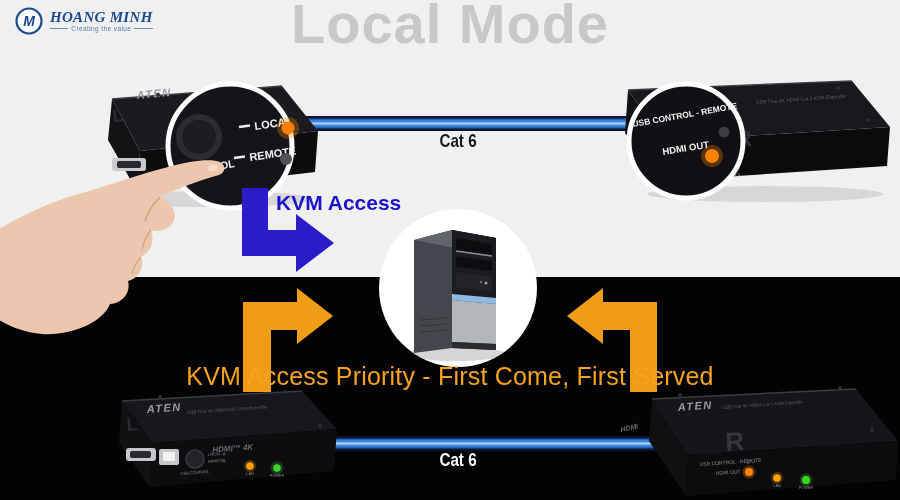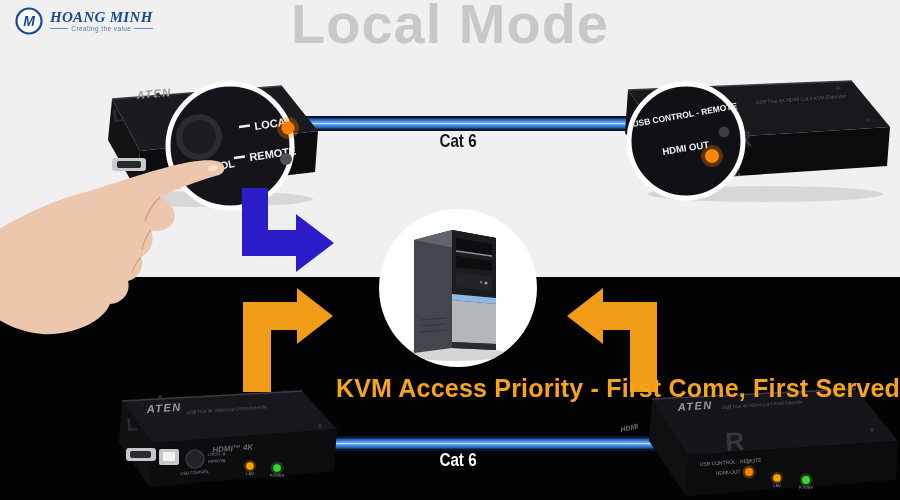--- a/index.html
+++ b/index.html
@@ -20,22 +20,22 @@
     background:linear-gradient(180deg,#0b1530 0%,#0b1530 10%,#2a6fd0 26%,#4f93e6 40%,#b5d6f7 50%,#4f93e6 60%,#2a6fd0 74%,#0b1530 90%,#0b1530 100%);}
   .cable-top{left:296px;top:116px;width:334px;}
   .cable-bottom{left:313px;top:436px;width:347px;}
 
   .cat6{position:absolute;width:110px;text-align:center;font-weight:bold;font-size:19px;
         transform:scaleX(.8);letter-spacing:0px;}
   .cat6-top{left:403px;top:130px;color:#17181a;}
   .cat6-bottom{left:403px;top:449px;color:#fafafa;}
 
   .kvm-access{position:absolute;left:276px;top:191px;font-size:21px;font-weight:bold;color:#1b12c9;}
-  .priority{position:absolute;left:0;top:374px;width:900px;text-align:right;
-            font-size:25px;font-weight:bold;color:#f6a31d;letter-spacing:.2px;}
+  .priority{position:absolute;left:0;top:362px;width:900px;text-align:center;
+            font-size:25px;font-weight:normal;color:#f6a31d;letter-spacing:.2px;}
 
   svg.scene{position:absolute;left:0;top:0;}
   svg text{font-family:"Liberation Sans",sans-serif;}
   .aten{font-style:italic;font-weight:bold;letter-spacing:1.5px;fill:#9a9aa0;}
   .model-text{fill:#5e5e64;}
   .mag-label{fill:#f2f2f2;font-weight:bold;}
   .tiny-label{fill:#8d8d92;}
 </style>
 </head>
 <body>
@@ -216,14 +216,15 @@
       <circle cx="777" cy="478" r="3.8" fill="#ffa200"></circle>
       <text class="tiny-label" x="777" y="487" font-size="3.8" text-anchor="middle">LAN</text>
       <circle cx="806" cy="480" r="6.5" fill="rgba(62,211,42,0.25)"></circle>
       <circle cx="806" cy="480" r="4" fill="#3ed32a"></circle>
       <text class="tiny-label" x="806" y="489" font-size="3.8" text-anchor="middle">POWER</text>
     </g>
   </svg>
 
   <div class="cat6 cat6-top">Cat 6</div>
   <div class="cat6 cat6-bottom">Cat 6</div>
+  <div class="kvm-access">KVM Access</div>
   <div class="priority">KVM Access Priority - First Come, First Served</div>
 </div>
 
 </body></html>

